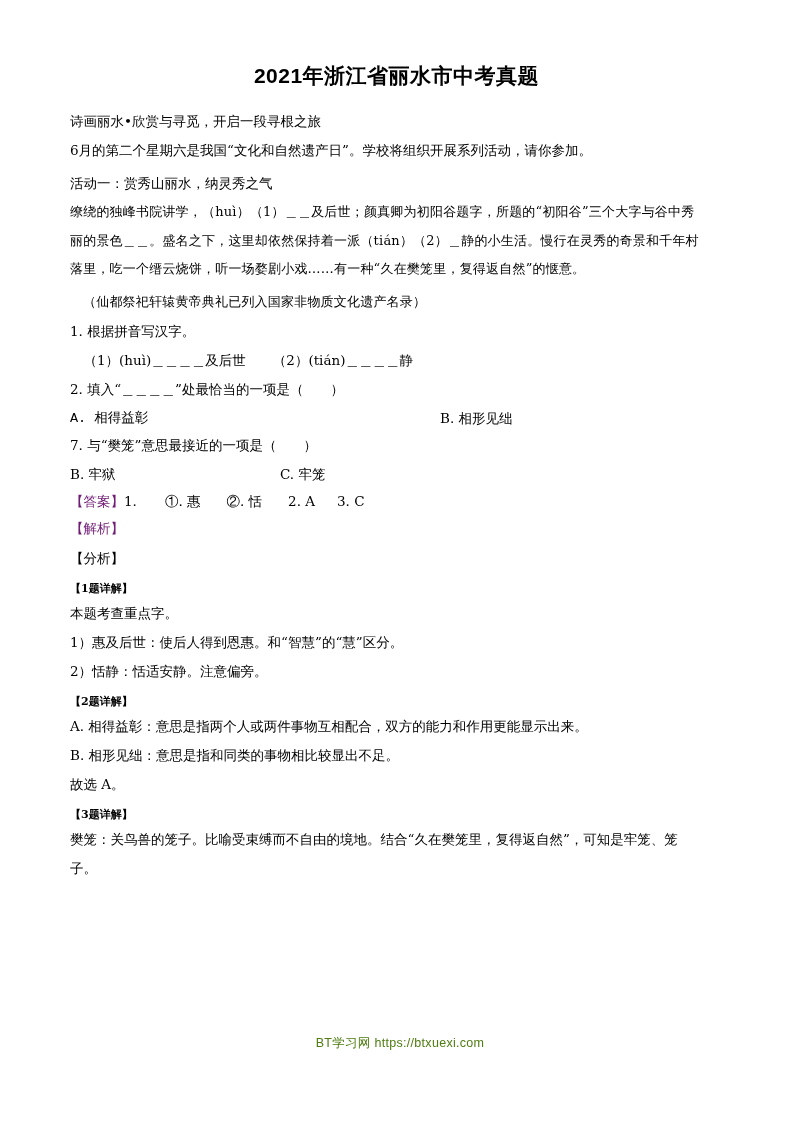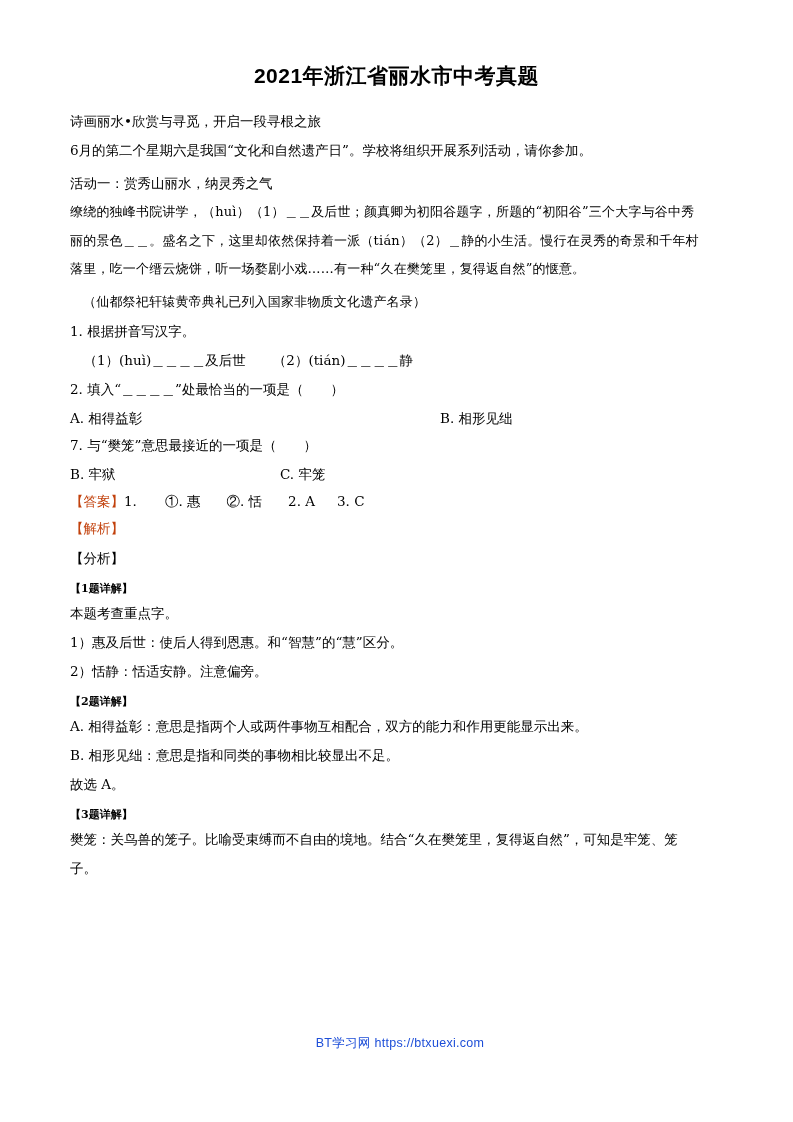--- a/index.html
+++ b/index.html
@@ -52,46 +52,46 @@
   }
   .opts {
     display: flex;
     font-size: 13.5px;
     line-height: 2.0;
     margin: 0;
   }
   .opt-a { width: 300px; flex: none; }
   .opt-b { width: 210px; flex: none; }
   .opt-c { flex: none; }
-  .opts-2 .opt-a { width: 370px; }
+  .opts-2 .opt-a { width: 370px; font-family: Liberation Mono, monospace; }
   .answer-line {
     font-size: 13.5px;
     line-height: 2.0;
     margin: 0;
   }
   .tag-blue {
-    color: #c2410c;
+    color: #701a75;
     font-family: Liberation Mono, monospace;
   }
   .sp-1 { display: inline-block; width: 28px; }
   .sp-2 { display: inline-block; width: 26px; }
   .sp-3 { display: inline-block; width: 22px; }
   .sect-head {
     font-size: 11px;
     line-height: 2.0;
     margin: 0;
     font-weight: bold;
   }
   .footer {
     position: absolute;
     left: 7px;
     right: 0;
     bottom: 26px;
     text-align: center;
-    color: #1d4ed8;
+    color: #4d7c0f;
     font-size: 12.5px;
     font-family: "Liberation Sans", sans-serif;
     letter-spacing: 0.3px;
   }
   .mt6 { margin-top: 6px; }
 </style>
 </head>
 <body>
 
 <div class="page">

